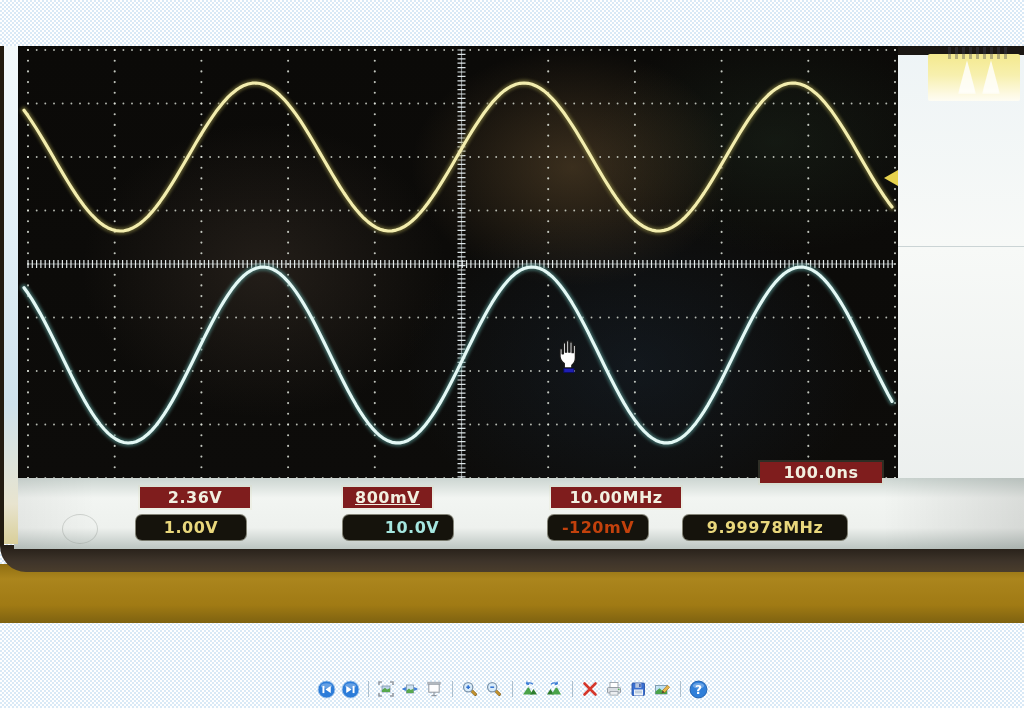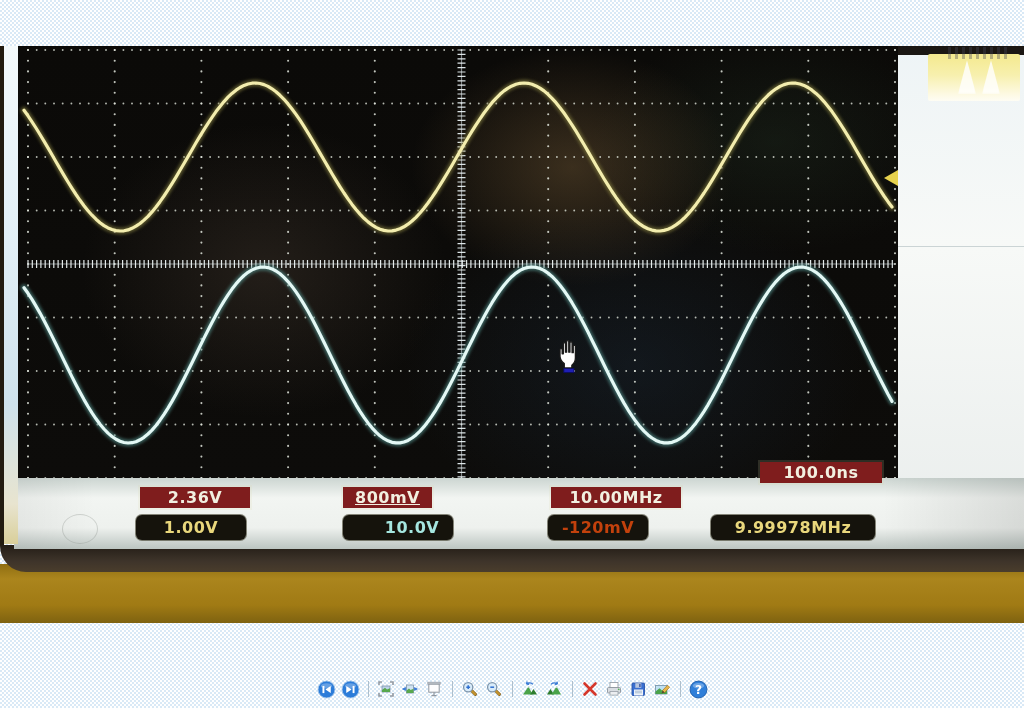--- a/index.html
+++ b/index.html
@@ -1345,21 +1345,21 @@
   <div class="ghost-knob"></div>
 
   <div class="meas-box mb1">2.36V</div>
   <div class="meas-box mb2">800mV</div>
   <div class="meas-box mb3">10.00MHz</div>
   <div class="meas-box mb4">100.0ns</div>
 
   <div class="meas-pill mp1" style="color: rgb(233, 215, 124);">1.00V</div>
   <div class="meas-pill mp2" style="color: rgb(165, 230, 224); padding-left: 28px;">10.0V</div>
   <div class="meas-pill mp3" style="color: #c2410c;">-120mV</div>
-  <div class="meas-pill mp4" style="color: rgb(233, 215, 124); margin-left: 28px;">9.99978MHz</div>
+  <div class="meas-pill mp4" style="color: rgb(233, 215, 124);">9.99978MHz</div>
 
   <svg class="hand-cursor" viewBox="0 0 22 32">
     <path d="M7 27 L7 23.2 C5.2 21.8 3.4 19.5 3.4 17 L3.4 11.2 C3.4 10.2 5.2 10.2 5.2 11.2 L5.2 15 L6.2 15 L6.2 6.4 C6.2 5.3 8 5.3 8 6.4 L8 13.6 L9 13.6 L9 4.6 C9 3.5 10.8 3.5 10.8 4.6 L10.8 13.6 L11.8 13.6 L11.8 5.6 C11.8 4.5 13.6 4.5 13.6 5.6 L13.6 14 L14.6 14 L14.6 8.4 C14.6 7.4 16.4 7.4 16.4 8.4 L16.4 18.6 C16.4 21.8 15 23.4 13.4 24.6 L13.4 27 Z" fill="#ffffff" stroke="#1a1a1a" stroke-width="1.1" stroke-linejoin="round"></path>
     <rect x="6.6" y="27.4" width="8.6" height="3.4" fill="#1f1fb4" stroke="#0d0d60" stroke-width="0.8"></rect>
   </svg>
 </div>
 
 <div class="toolbar">
 
   <button class="tb-btn">

